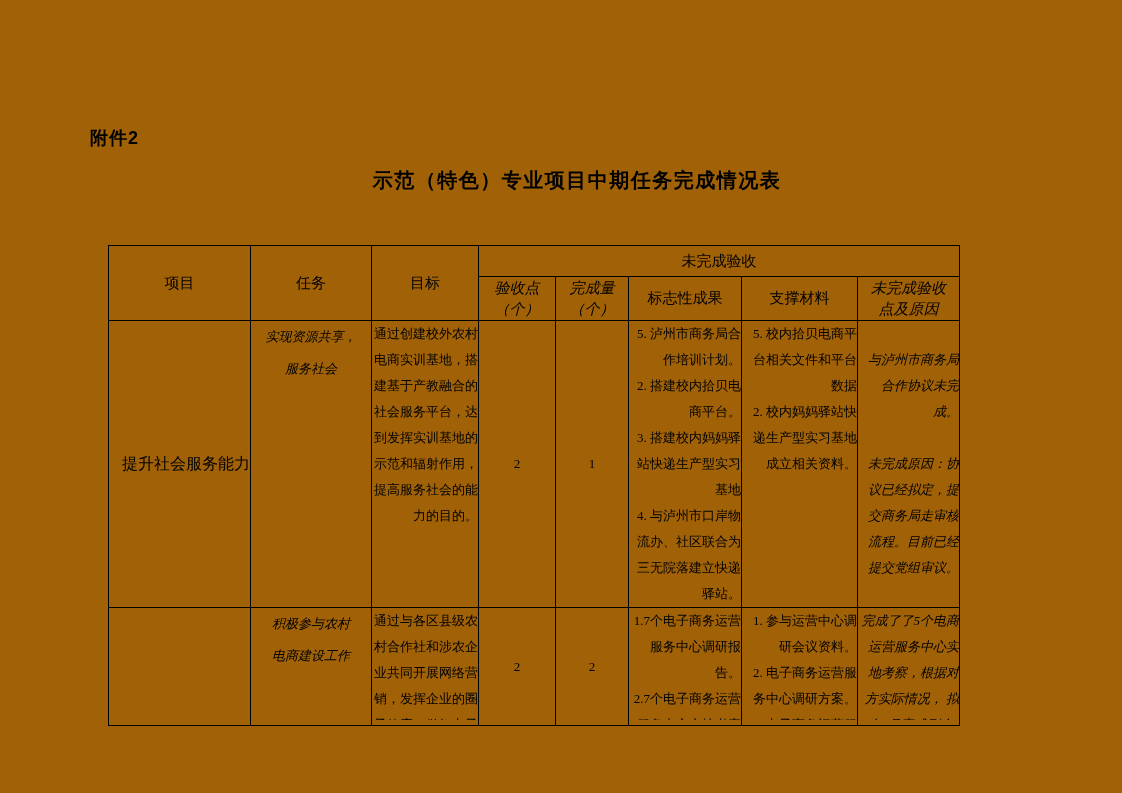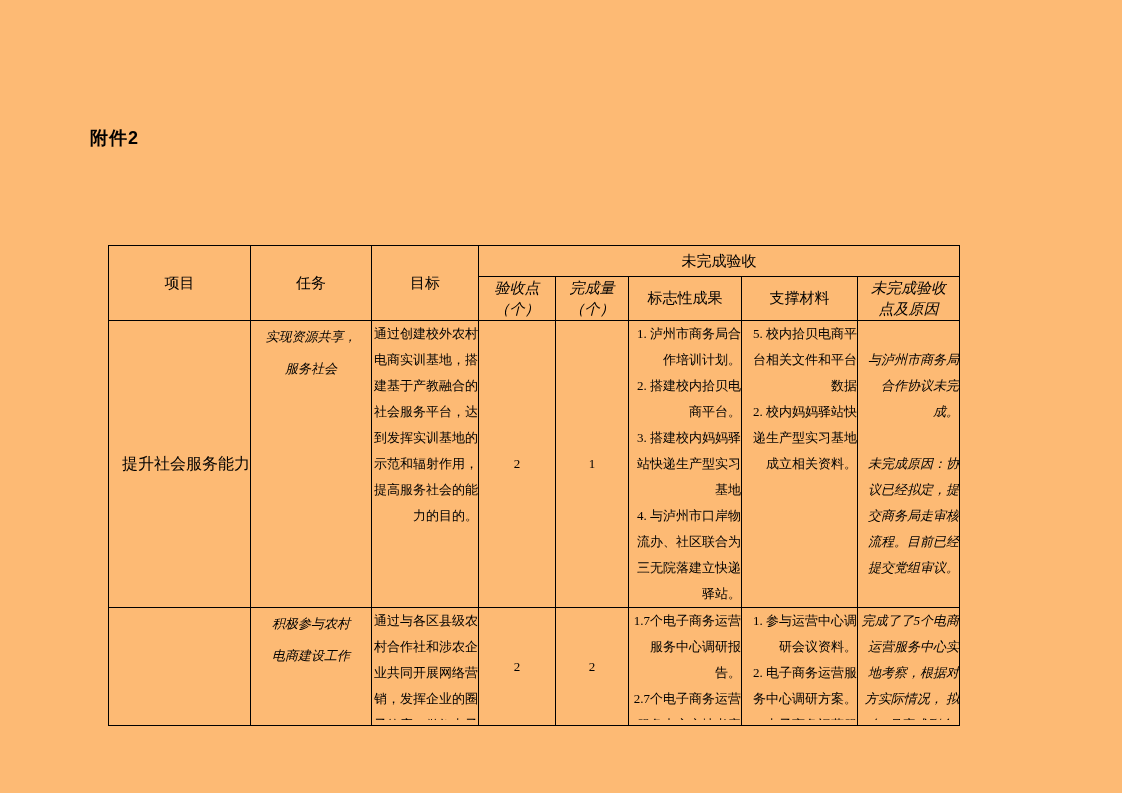--- a/index.html
+++ b/index.html
@@ -4,21 +4,21 @@
 <style>
   html, body {
     margin: 0;
     padding: 0;
     background: #ffffff;
   }
   .page {
     position: relative;
     width: 1122px;
     height: 793px;
-    background: #fdba74;
+    background: #a16207;
     color: #000000;
     font-family: "Liberation Serif", "DejaVu Serif", serif;
     overflow: hidden;
   }
   .attachment {
     position: absolute;
     left: 90px;
     top: 127px;
     font-family: "Liberation Sans", "DejaVu Sans", sans-serif;
     font-weight: bold;
@@ -102,20 +102,23 @@
   }
   .li { margin: 0; }
 </style>
 </head>
 <body>
 
 <div class="page">
 
   <div class="attachment">附件2</div>
 
+  <div class="title-wrap">
+    <span class="doc-title">示范（特色）专业项目中期任务完成情况表</span>
+  </div>
 
   <div class="table-wrap">
     <table class="report">
       <colgroup>
         <col style="width:142px">
         <col style="width:121px">
         <col style="width:107px">
         <col style="width:77px">
         <col style="width:73px">
         <col style="width:113px">
@@ -145,21 +148,21 @@
       <tr class="dr1">
         <td class="c-project">提升社会服务能力</td>
         <td class="c-task pre">实现资源共享，
 服务社会</td>
         <td class="c-text">
           <div>通过创建校外农村电商实训基地，搭建基于产教融合的社会服务平台，达到发挥实训基地的示范和辐射作用，提高服务社会的能力的目的。</div>
         </td>
         <td class="c-num">2</td>
         <td class="c-num">1</td>
         <td class="c-text">
-          <div class="li">1. 泸州市商务局合作培训计划。</div>
+          <div class="li">5. 泸州市商务局合作培训计划。</div>
           <div class="li">2. 搭建校内拾贝电商平台。</div>
           <div class="li">3. 搭建校内妈妈驿站快递生产型实习基地</div>
           <div class="li">4. 与泸州市口岸物流办、社区联合为三无院落建立快递驿站。</div>
         </td>
         <td class="c-text">
           <div class="li">5. 校内拾贝电商平台相关文件和平台数据</div>
           <div class="li">2. 校内妈妈驿站快递生产型实习基地成立相关资料。</div>
         </td>
         <td class="c-text pre">
           <div class="pre">与泸州市商务局合作协议未完成。

